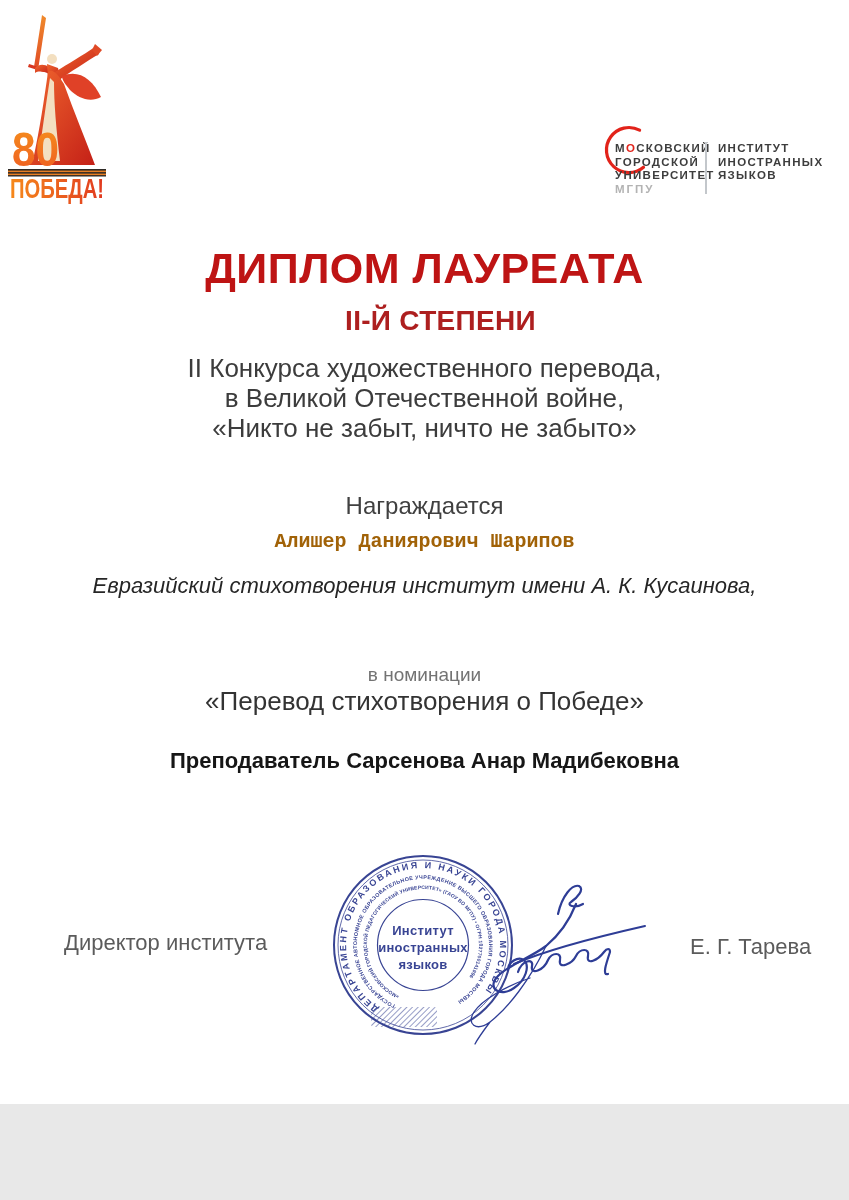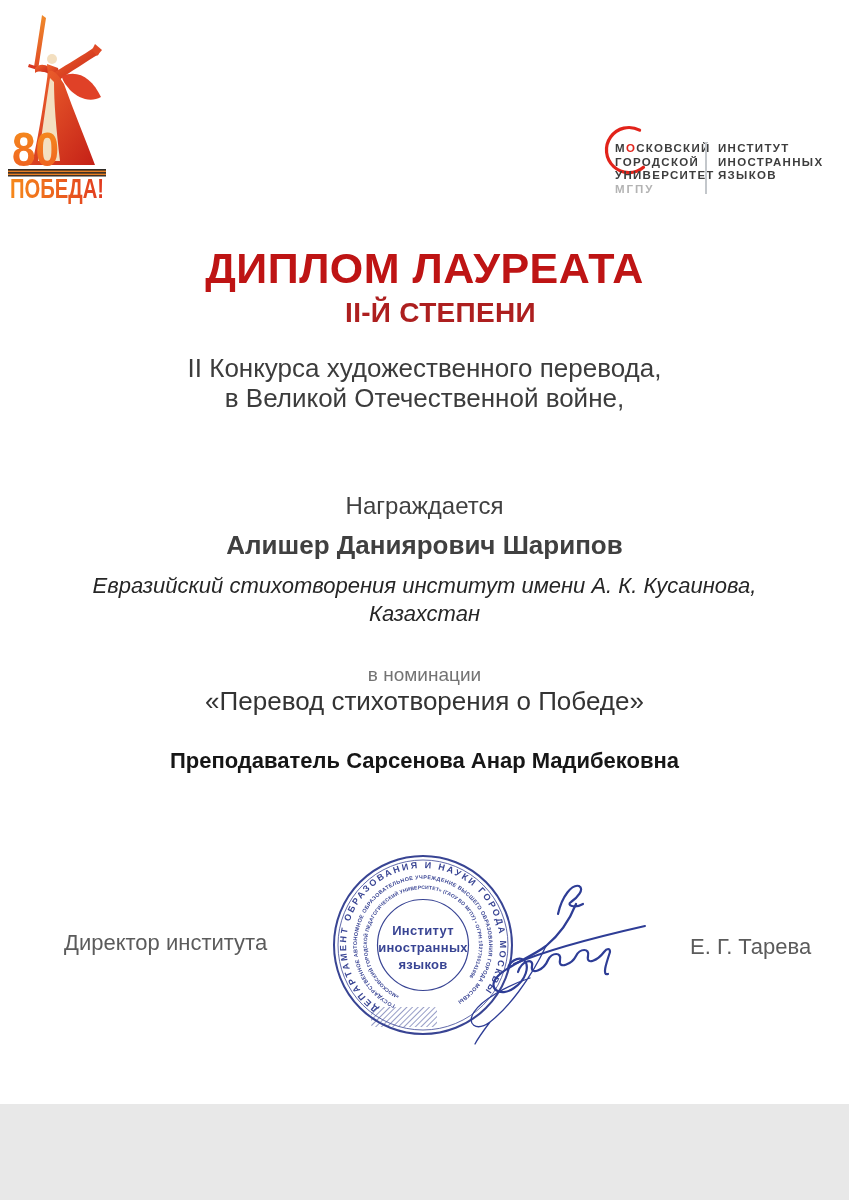--- a/index.html
+++ b/index.html
@@ -5,25 +5,25 @@
   * { margin:0; padding:0; box-sizing:border-box; }
   html,body { background:#e8e8e8; }
   .page {
     position:relative; width:849px; height:1104px; background:#ffffff;
     margin:0 auto; overflow:hidden;
     font-family:"Liberation Sans","DejaVu Sans",sans-serif;
   }
   .center { position:absolute; left:0; right:0; text-align:center; }
 
   .title    { top:244px; font-size:43px; font-weight:700; letter-spacing:.5px; color:#be1414; }
-  .subtitle { top:297px; font-size:28px; font-weight:700; letter-spacing:.3px; color:#ad1f1f;padding-left:32px; }
+  .subtitle { top:305px; font-size:28px; font-weight:700; letter-spacing:.3px; color:#ad1f1f;padding-left:32px; }
 
   .contest  { top:353px; font-size:26px; font-weight:300; color:#3c3c3c; line-height:30px; }
   .award-label { top:492px; font-size:24px; font-weight:400; color:#404040; }
-  .recipient   { top:530px; font-size:26px; font-weight:700; color:#404040; }
+  .recipient   { top:530px; font-size:20px; font-weight:700; color:#a16207;font-family:Liberation Mono, monospace; }
   .affiliation { top:572px; font-size:22px; font-style:italic; font-weight:500; color:#262626; line-height:28px; }
 
   .nom-label { top:664px; font-size:19px; color:#737373; }
   .nom-value { top:686px; font-size:26px; font-weight:300; color:#333333; }
   .teacher   { top:748px; font-size:22px; font-weight:700; color:#161616; }
 
   .director { position:absolute; left:64px; top:928px; font-size:22px; color:#5b5b5b; line-height:30px; }
   .signer   { position:absolute; left:690px; top:934px; font-size:22px; color:#5b5b5b; }
 
   .victory-logo { position:absolute; left:8px; top:8px; }
@@ -107,27 +107,27 @@
       <div>ЯЗЫКОВ</div>
     </div>
   </div>
 
   <div class="center title">ДИПЛОМ ЛАУРЕАТА</div>
   <div class="center subtitle">II-Й СТЕПЕНИ</div>
 
   <div class="center contest">
     <div>II Конкурса художественного перевода,</div>
     <div>в Великой Отечественной войне,</div>
+    <div>«Никто не забыт, ничто не забыто»</div>
   </div>
 
   <div class="center award-label">Награждается</div>
   <div class="center recipient">Алишер Даниярович Шарипов</div>
   <div class="center affiliation">
     <div>Евразийский стихотворения институт имени А. К. Кусаинова,</div>
-    <div>Казахстан</div>
   </div>
 
   <div class="center nom-label">в номинации</div>
   <div class="center nom-value">«Перевод стихотворения о Победе»</div>
 
   <div class="center teacher">Преподаватель Сарсенова Анар Мадибековна</div>
 
   <div class="director">
     <div>Директор института</div>
   </div>

